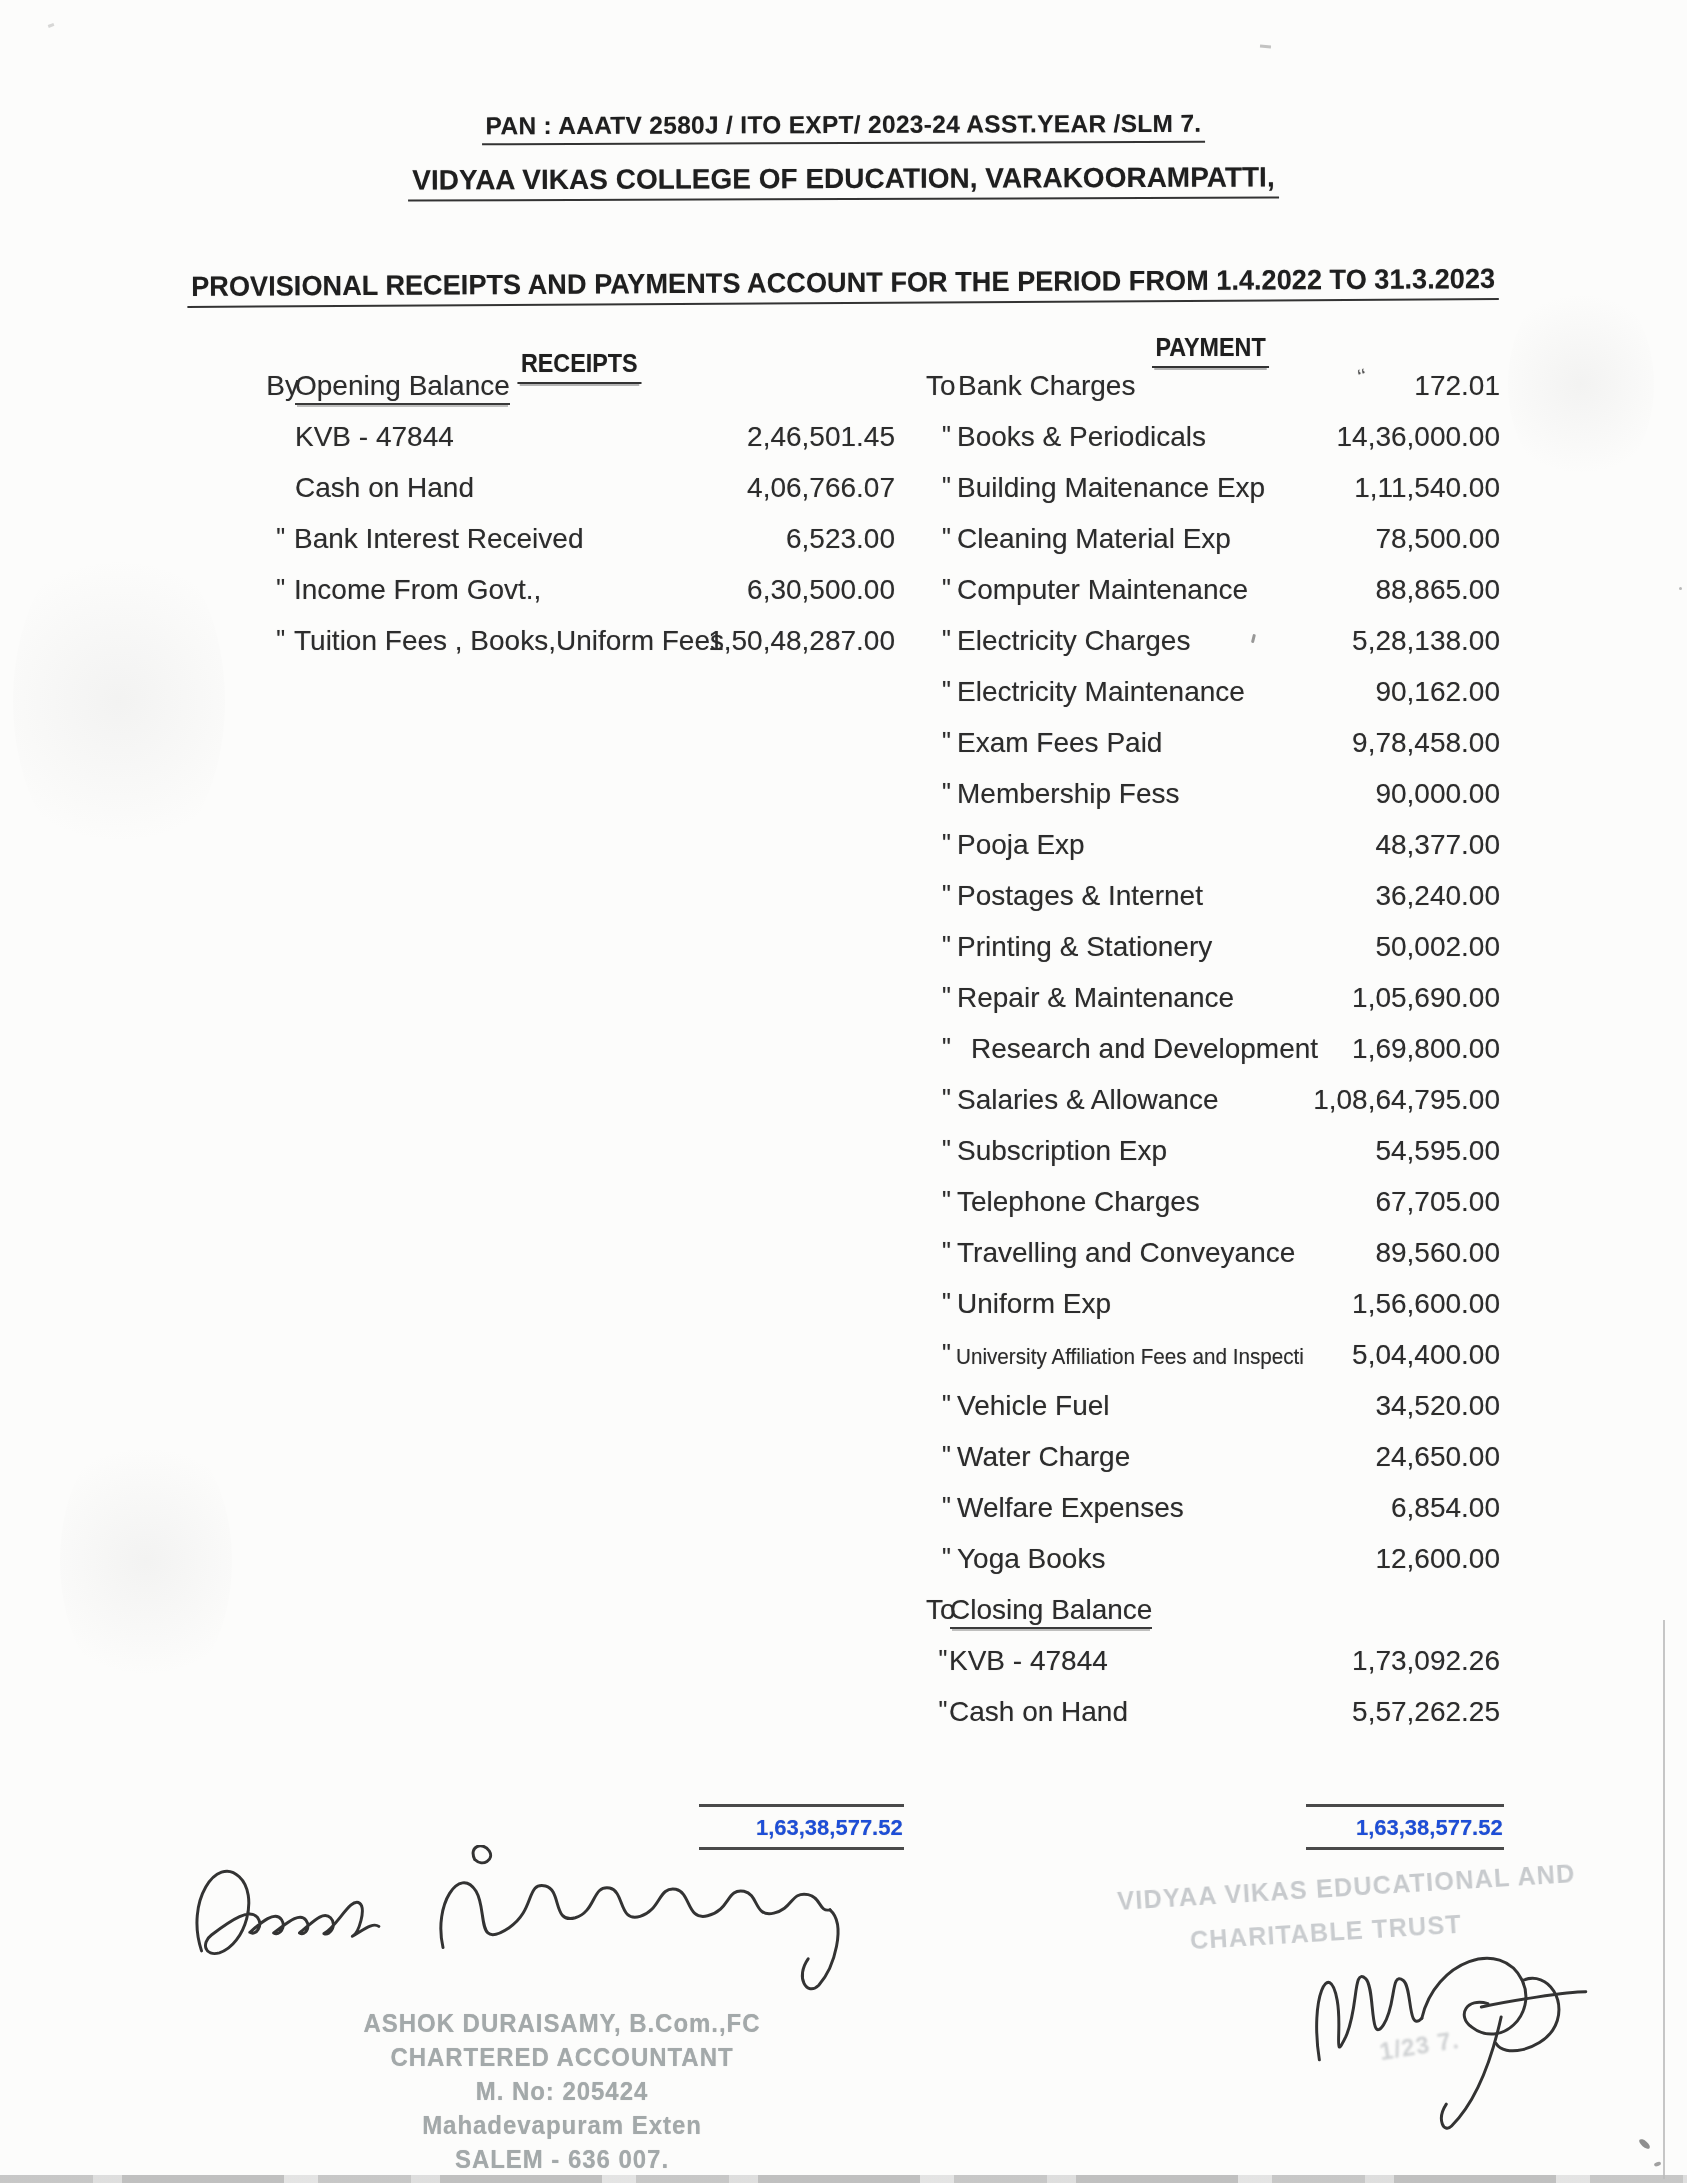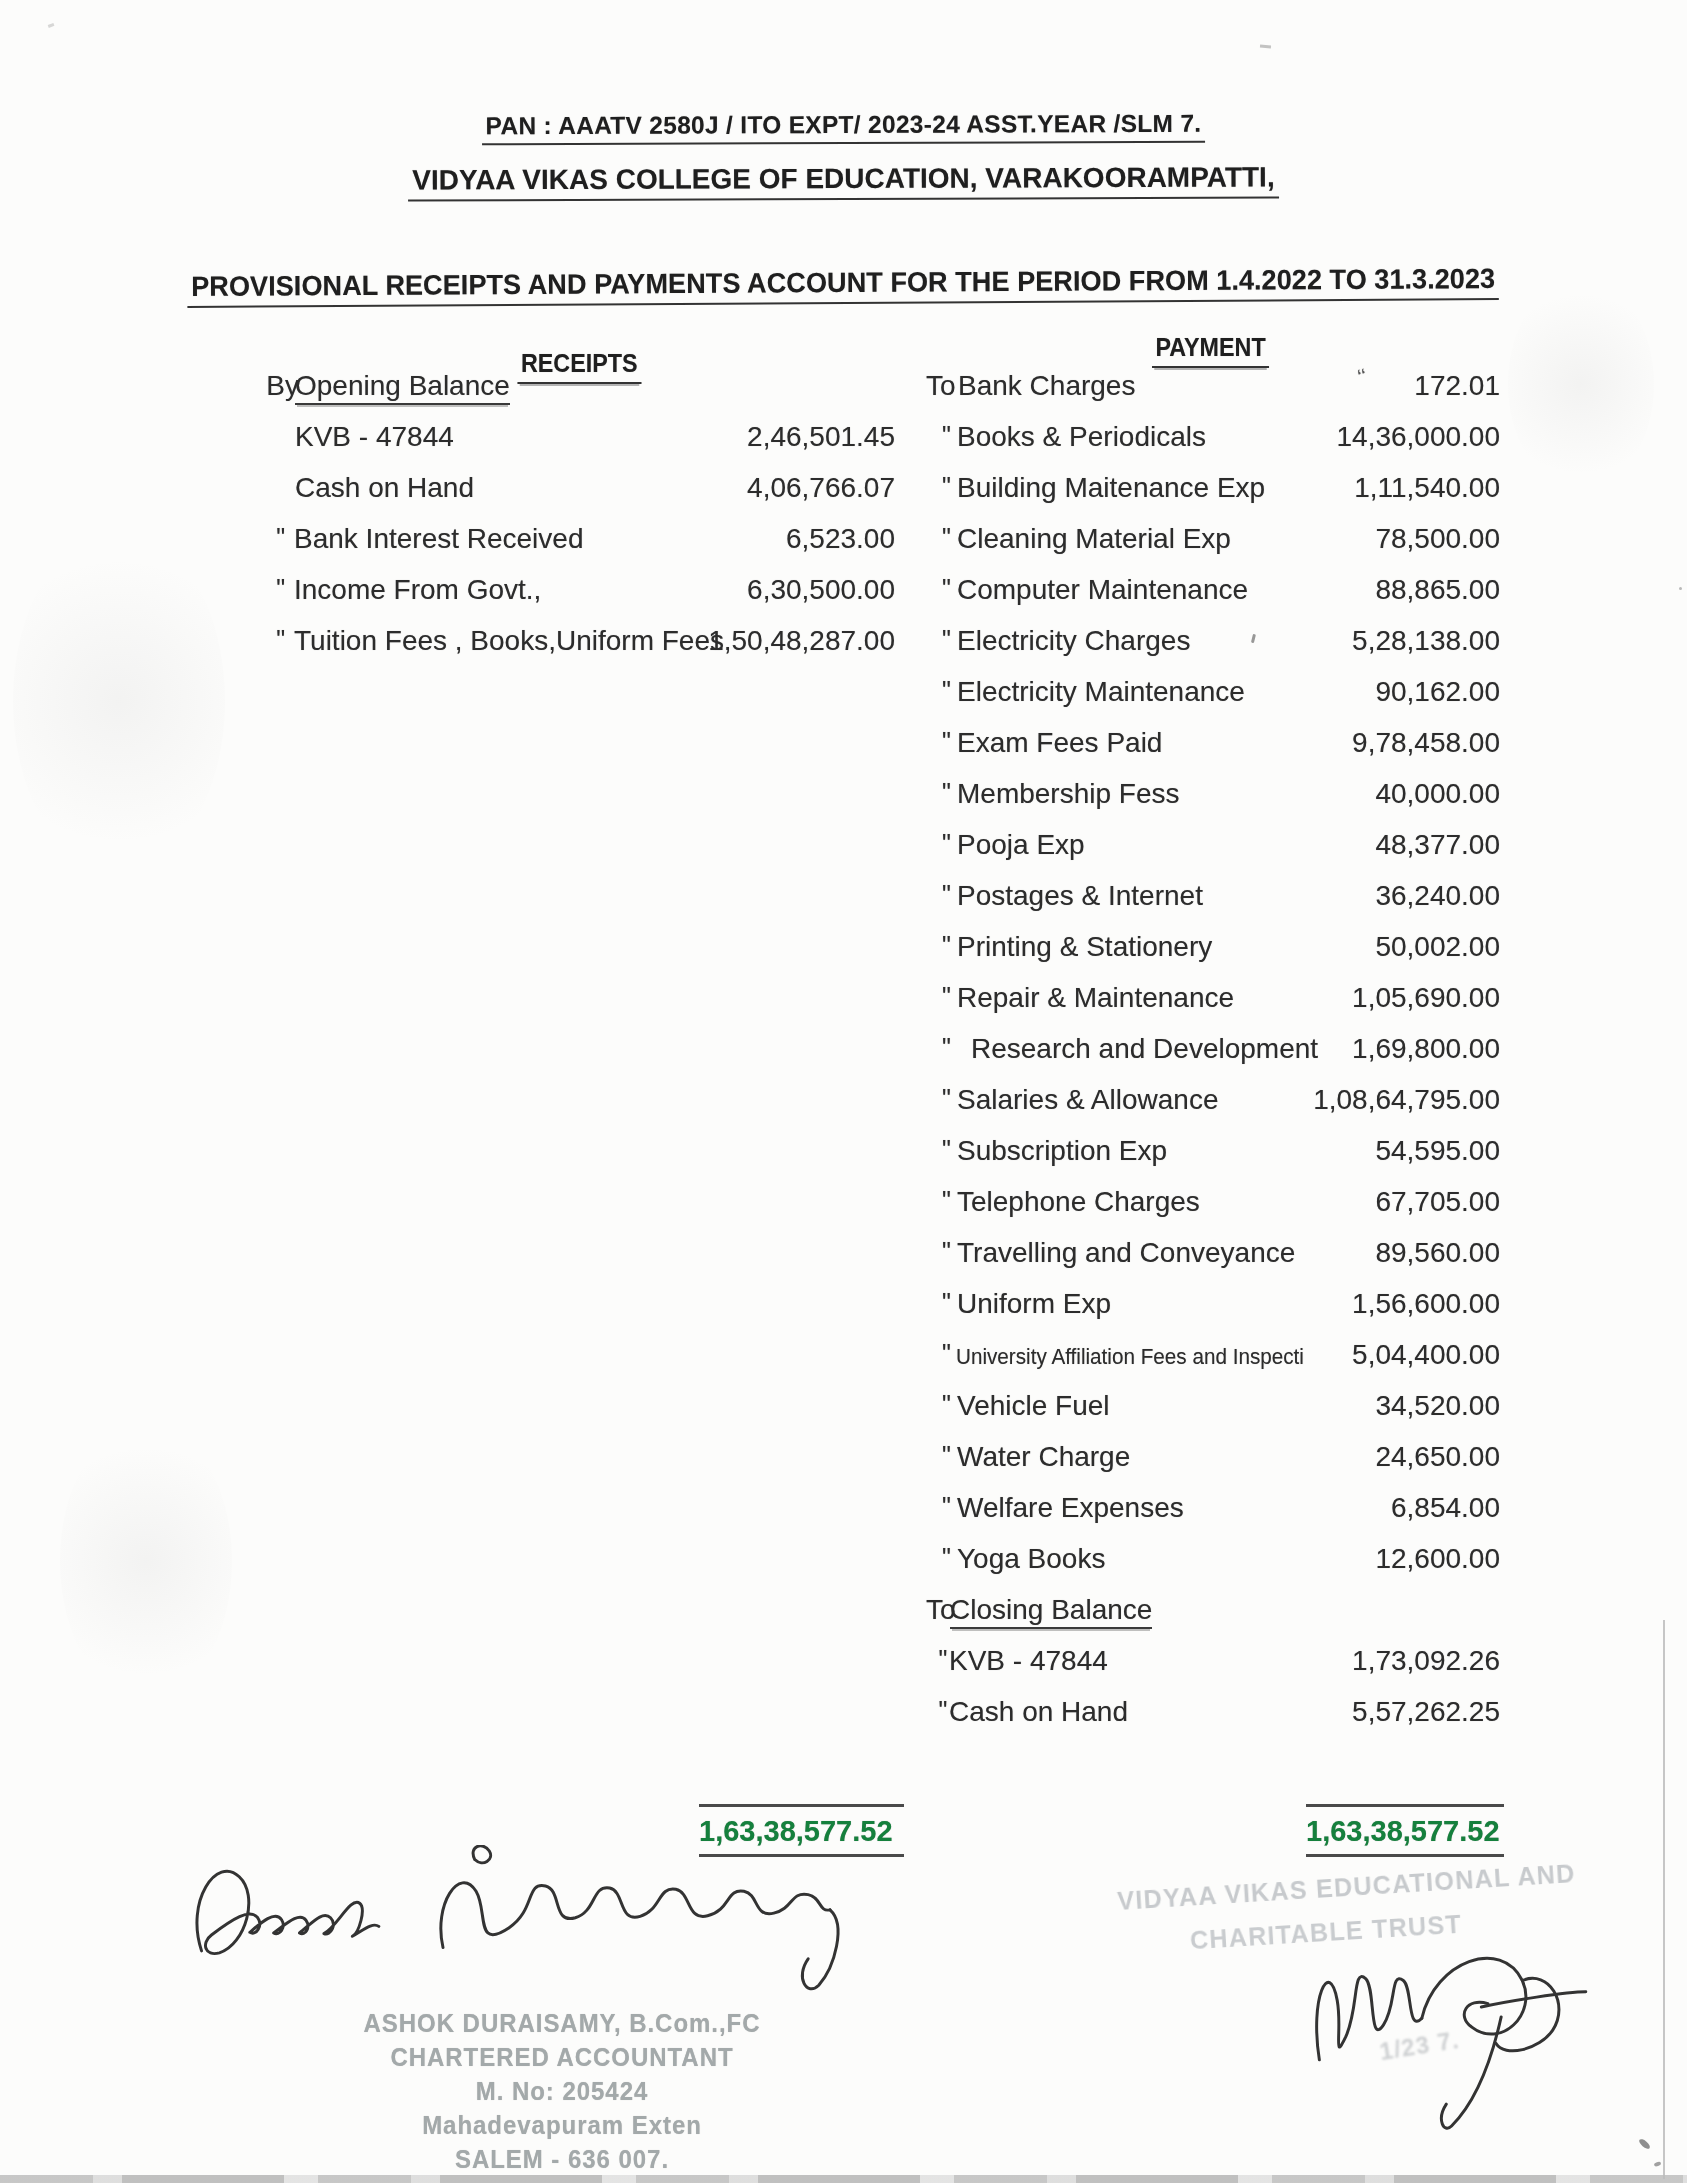--- a/index.html
+++ b/index.html
@@ -54,21 +54,21 @@
   .k-closing .lbl{ left:32px; }
   .k-sub .pfx{ left:12.6px; font-size:25px; }
   .k-sub .lbl{ left:31px; }
 
   .total-block{ position:absolute; top:1804px; }
   .total-receipts{ left:699px; width:205px; }
   .total-payments{ left:1306px; width:198px; }
   .rule{ height:2.6px; background:#4a4a4a; }
   .rule-top{ box-shadow:0 -4.6px 0 -2px rgba(120,120,120,.35); }
   .rule-bottom{ box-shadow:0 4.6px 0 -2px rgba(120,120,120,.4); }
-  .total-val{ font-weight:bold; font-size:29px; padding:8px 1.3px 6.6px 0; color:#15803d; }
+  .total-val{ font-weight:bold; font-size:22px; text-align:right; padding:8px 1.3px 6.6px 0; color:#1d4ed8; }
 
   .stray-quote{ position:absolute; left:1358px; top:365px; font-size:20px; color:#555;
                 transform:rotate(-14deg); }
 
   .sig{ position:absolute; }
   .sig svg{ display:block; }
   .sig path{ fill:none; stroke:#333; stroke-width:4.5; stroke-linecap:round; stroke-linejoin:round; }
 
   .stamp{ position:absolute; font-weight:bold; color:#8b9294; text-align:center;
           filter:blur(0.7px); letter-spacing:1px; }
@@ -188,21 +188,21 @@
         <span class="val">90,162.00</span>
       </div>
       <div class="row k-ditto">
         <span class="pfx">"</span>
         <span class="lbl">Exam Fees Paid</span>
         <span class="val">9,78,458.00</span>
       </div>
       <div class="row k-ditto">
         <span class="pfx">"</span>
         <span class="lbl">Membership Fess</span>
-        <span class="val">40,000.00</span>
+        <span class="val">90,000.00</span>
       </div>
       <div class="row k-ditto">
         <span class="pfx">"</span>
         <span class="lbl">Pooja Exp</span>
         <span class="val">48,377.00</span>
       </div>
       <div class="row k-ditto">
         <span class="pfx">"</span>
         <span class="lbl">Postages &amp; Internet</span>
         <span class="val">36,240.00</span>

